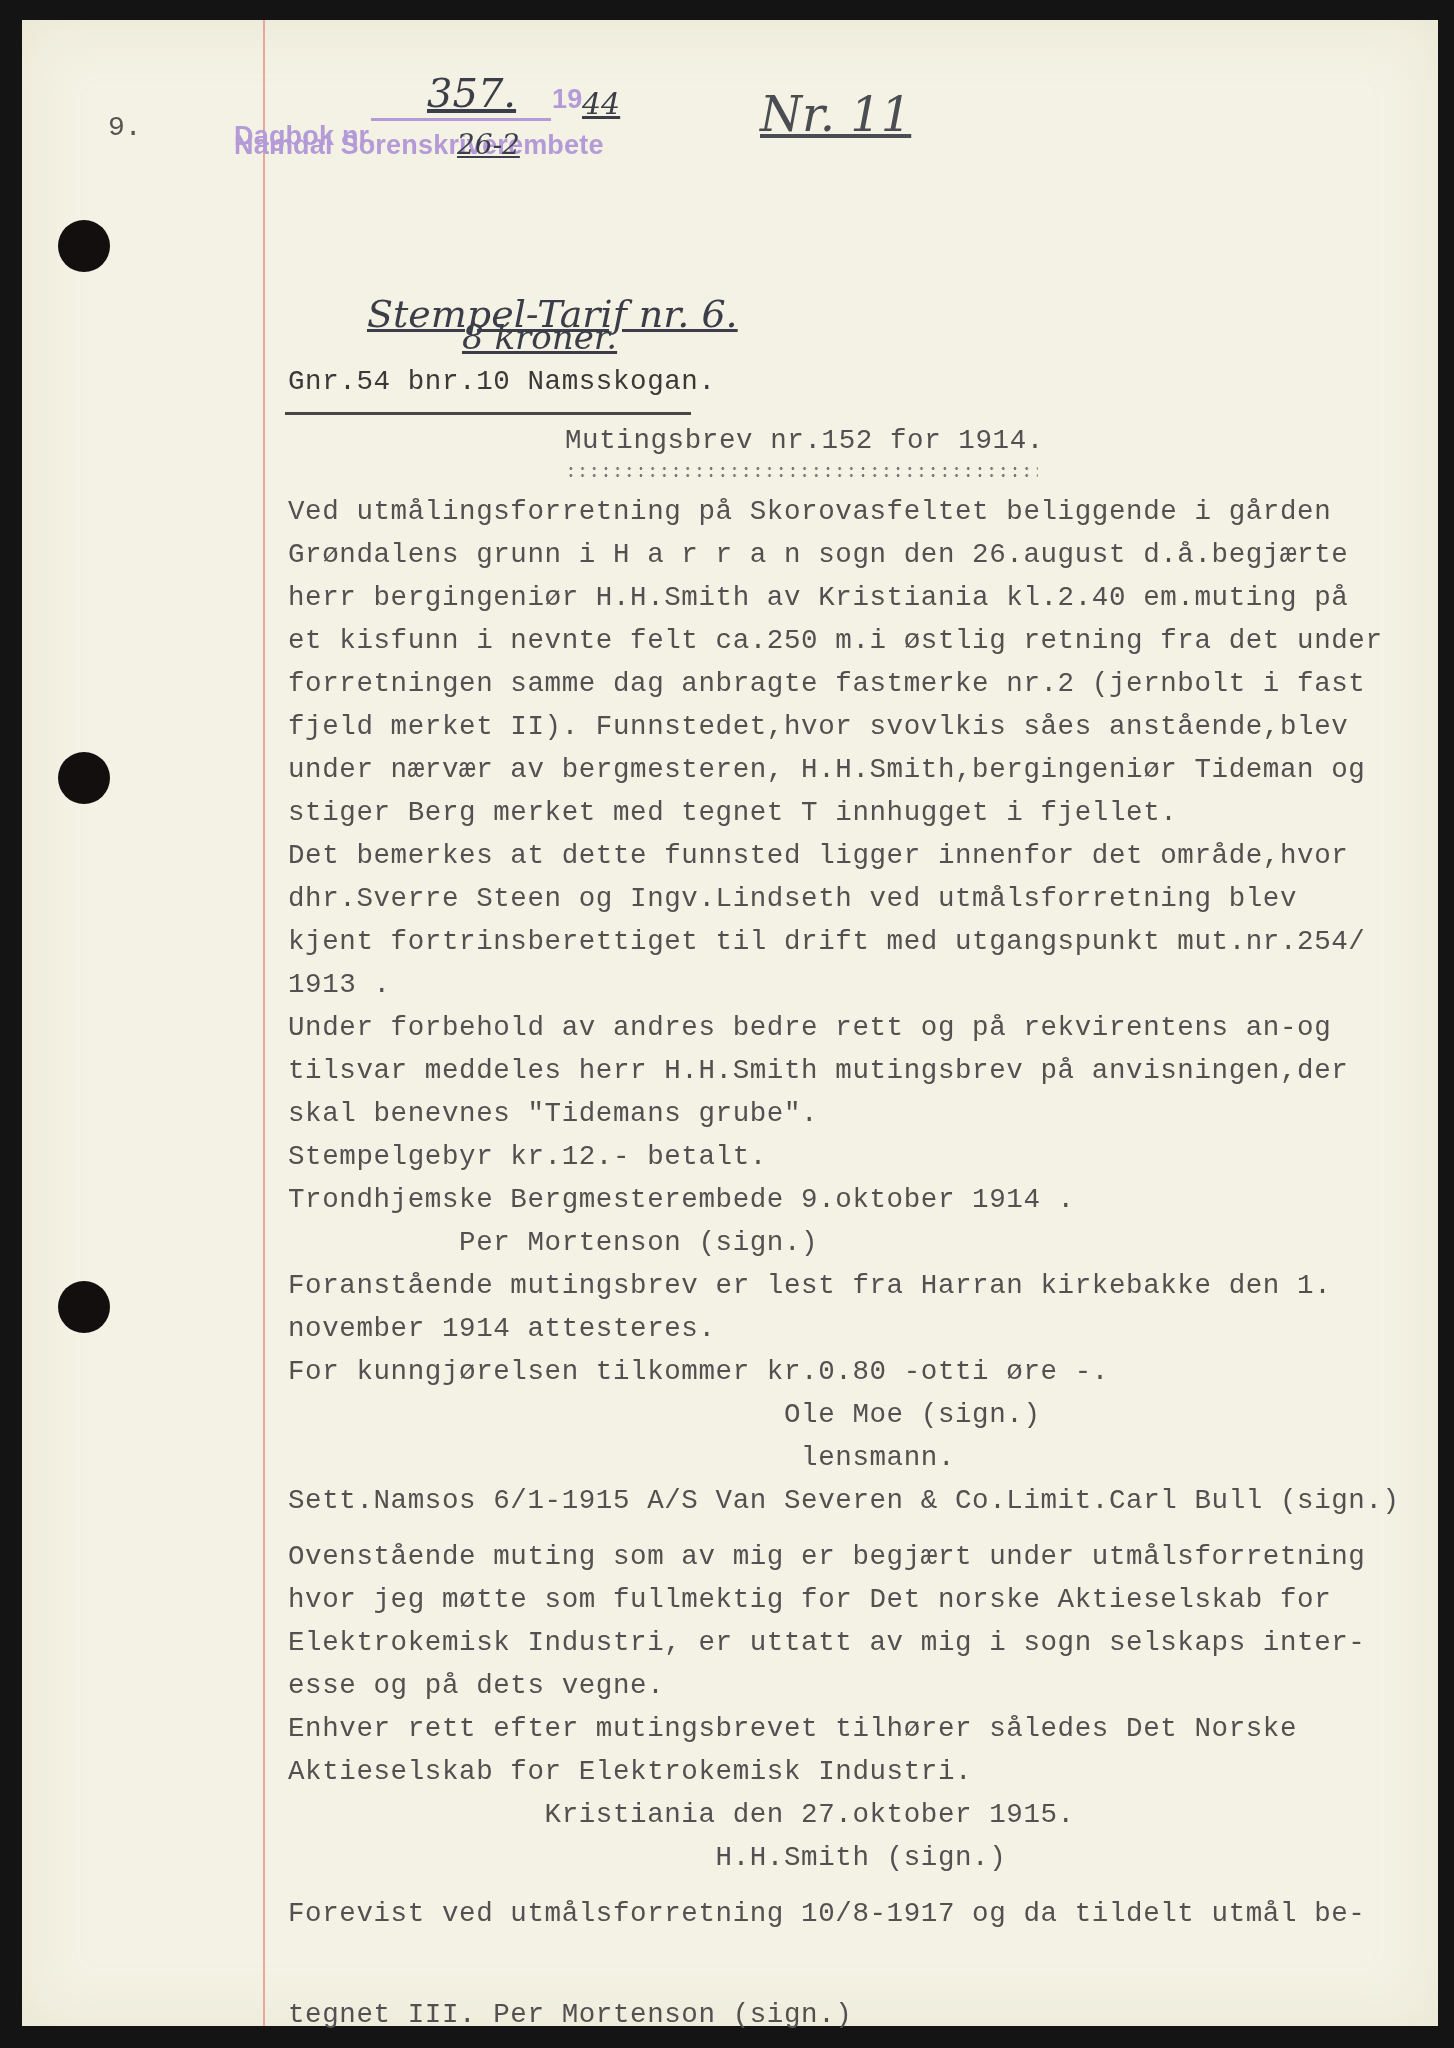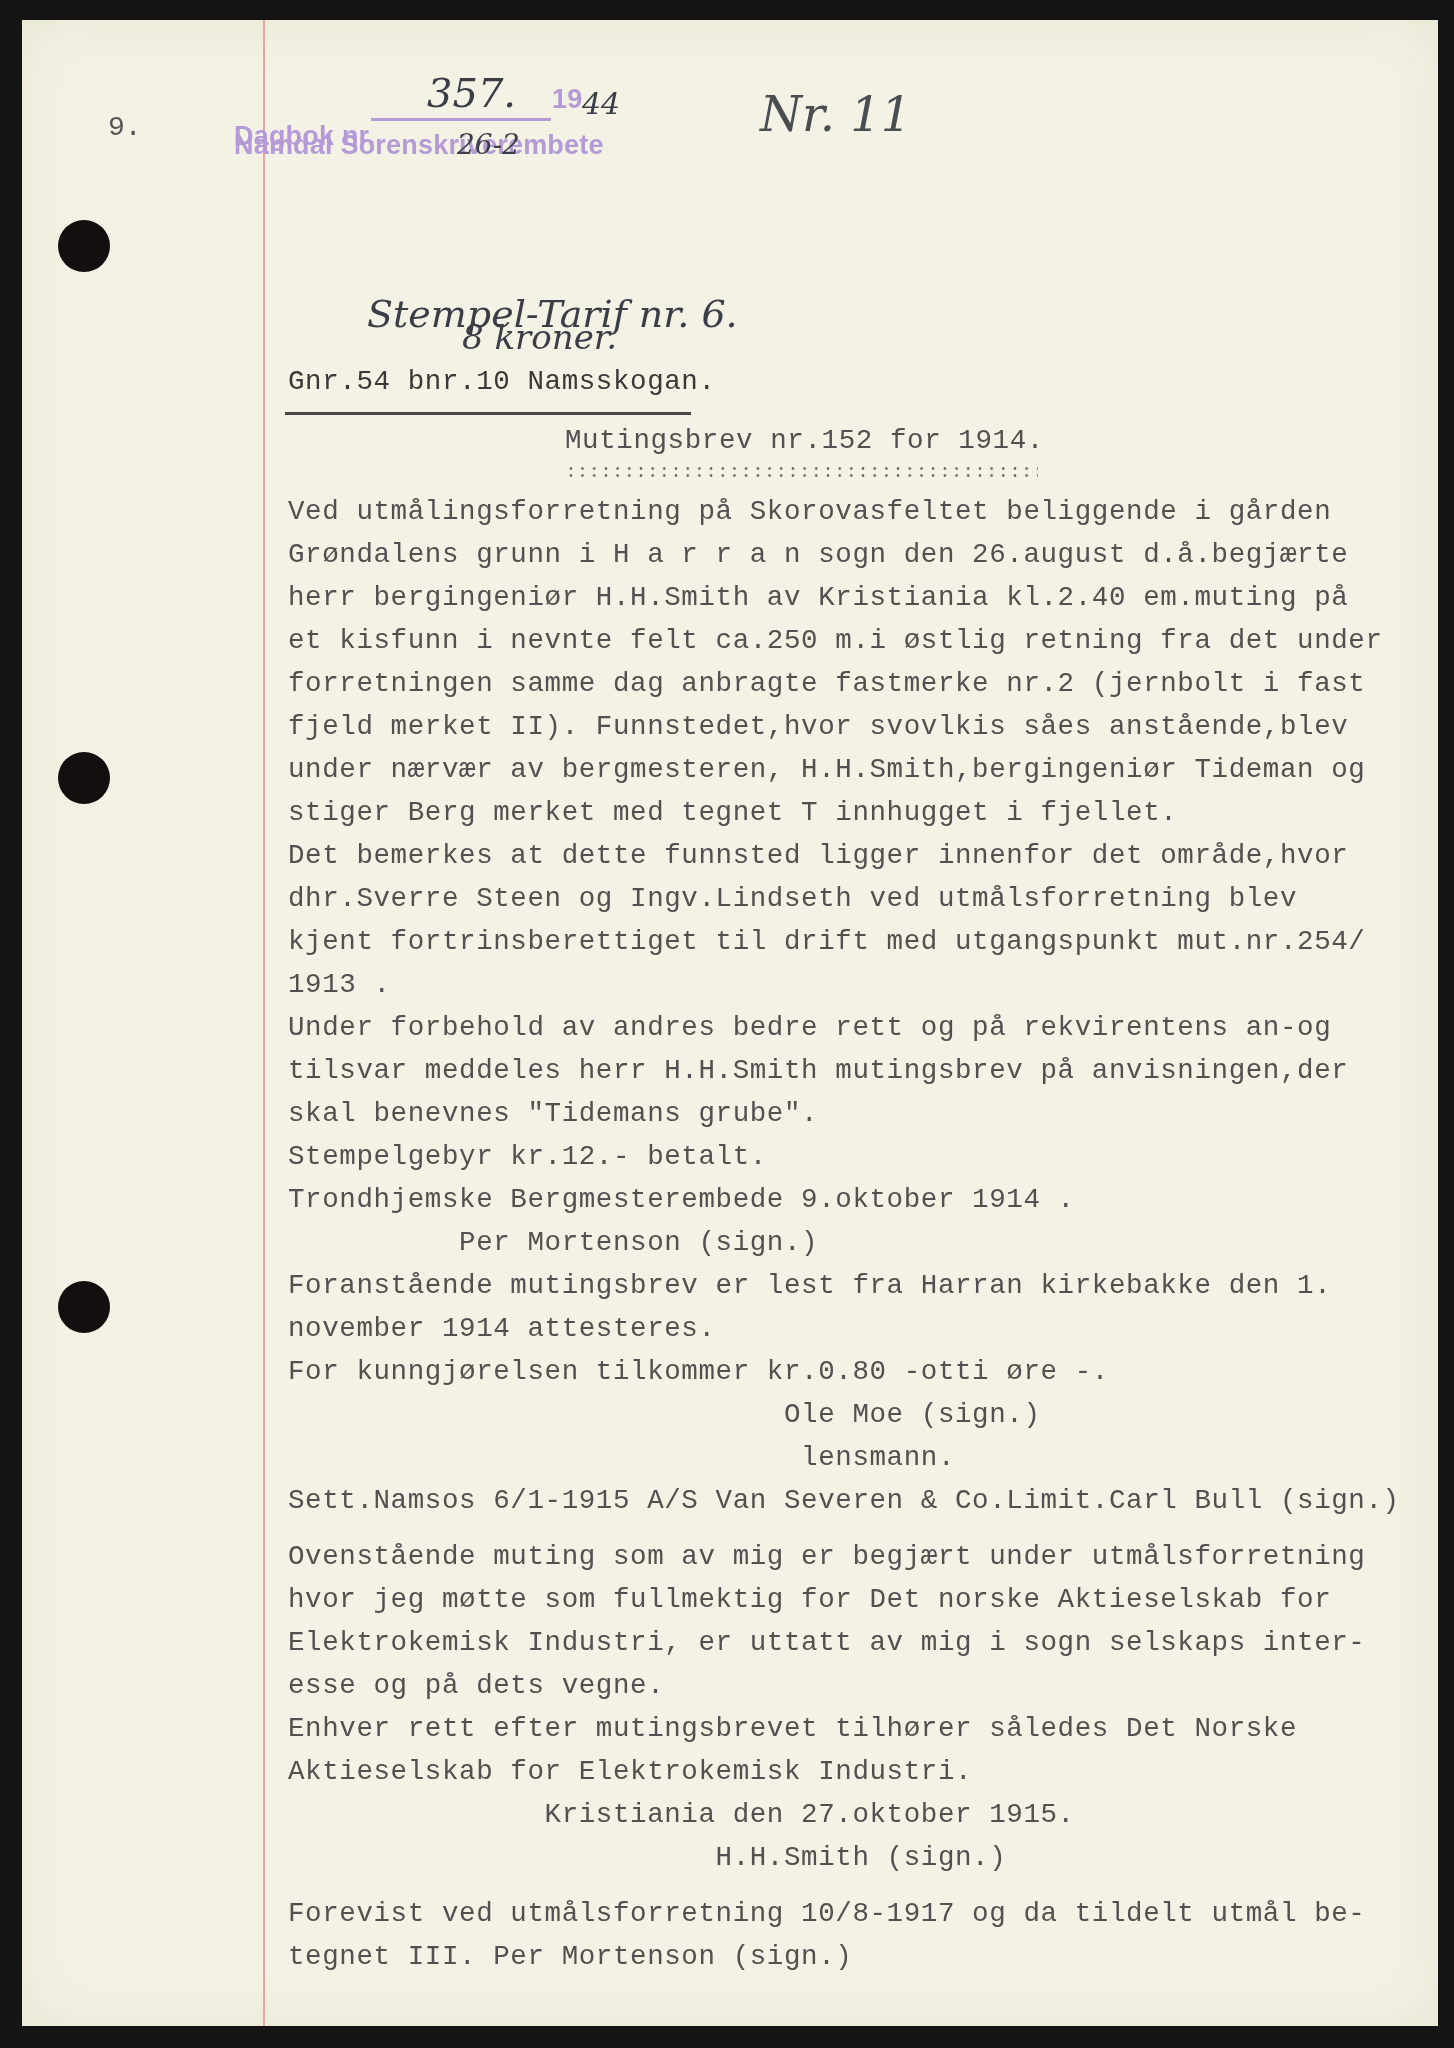--- a/index.html
+++ b/index.html
@@ -26,21 +26,21 @@
   .stamp {
     position:absolute; color:#b49ad6; font-family:"Liberation Sans", sans-serif;
     font-weight:bold; font-size:27px; letter-spacing:0.2px;
   }
   .stamp-line1 { left:212px; top:64px;margin-top:37px; }
   .stamp-line2 { left:212px; top:110px; }
   .stamp-rule {
     position:absolute; left:349px; top:98px; width:180px; height:3px; background:#b49ad6;
   }
   .hand {
-    position:absolute; font-family:"DejaVu Serif", serif; font-style:italic; color:#3b3e48;
+    position:absolute; font-family:"DejaVu Serif", serif; font-style:italic; color:#3b3e48;text-decoration:underline;
   }
   .hand-num { left:405px; top:50px; font-size:40px; }
   .hand-date { left:435px; top:108px; font-size:28px; }
   .hand-year { left:530px; top:66px; font-size:30px; }
   .hand-nr { left:738px; top:66px; font-size:48px; color:#4a4e52; }
   .hand-fee { left:345px; font-size:38px; line-height:50px; }
   .hand-fee.l1 { top:195px; }
   .hand-fee.l2 { top:248px;margin-top:21px; }
   .hand-fee.l3 { top:292px; left:440px; font-size:34px; }
 
@@ -116,13 +116,13 @@
 <div class="typed" style="top:1485px;">Sett.Namsos 6/1-1915 A/S Van Severen &amp; Co.Limit.Carl Bull (sign.)</div>
 <div class="typed" style="top:1541px;">Ovenstående muting som av mig er begjært under utmålsforretning</div>
 <div class="typed" style="top:1584px;">hvor jeg møtte som fullmektig for Det norske Aktieselskab for</div>
 <div class="typed" style="top:1627px;">Elektrokemisk Industri, er uttatt av mig i sogn selskaps inter-</div>
 <div class="typed" style="top:1670px;">esse og på dets vegne.</div>
 <div class="typed" style="top:1713px;">Enhver rett efter mutingsbrevet tilhører således Det Norske</div>
 <div class="typed" style="top:1756px;">Aktieselskab for Elektrokemisk Industri.</div>
 <div class="typed" style="top:1799px;">               Kristiania den 27.oktober 1915.</div>
 <div class="typed" style="top:1842px;">                         H.H.Smith (sign.)</div>
 <div class="typed" style="top:1898px;">Forevist ved utmålsforretning 10/8-1917 og da tildelt utmål be-</div>
-<div class="typed" style="top:1941px;text-align:center;">tegnet III. Per Mortenson (sign.)</div>
+<div class="typed" style="top:1999px;text-align:center;">tegnet III. Per Mortenson (sign.)</div>
 
 </body></html>

